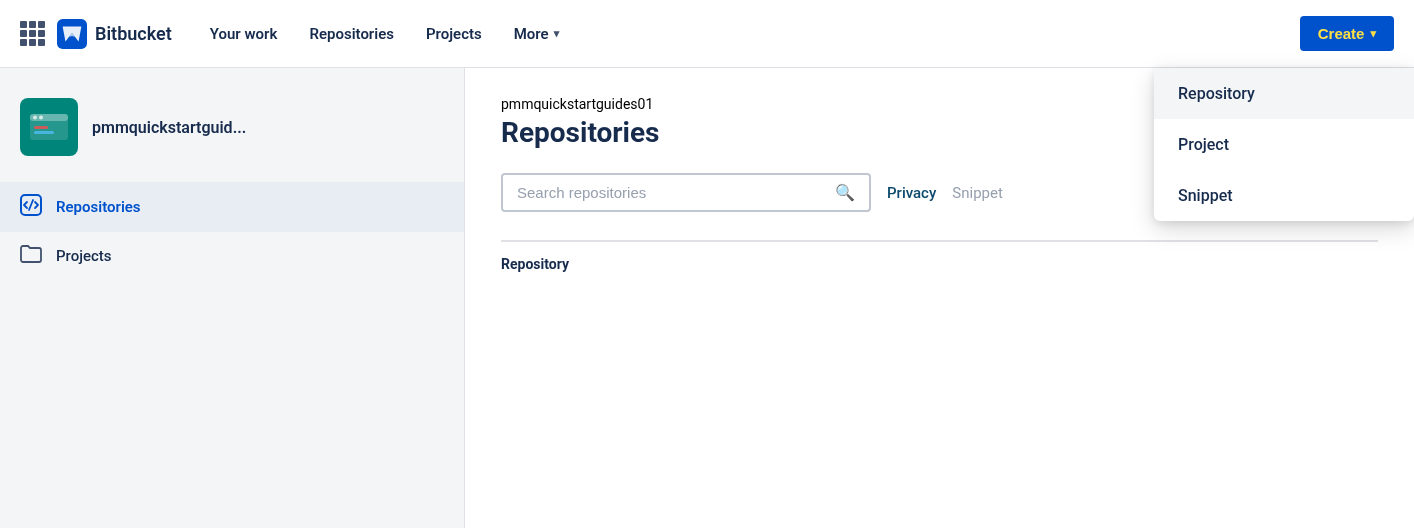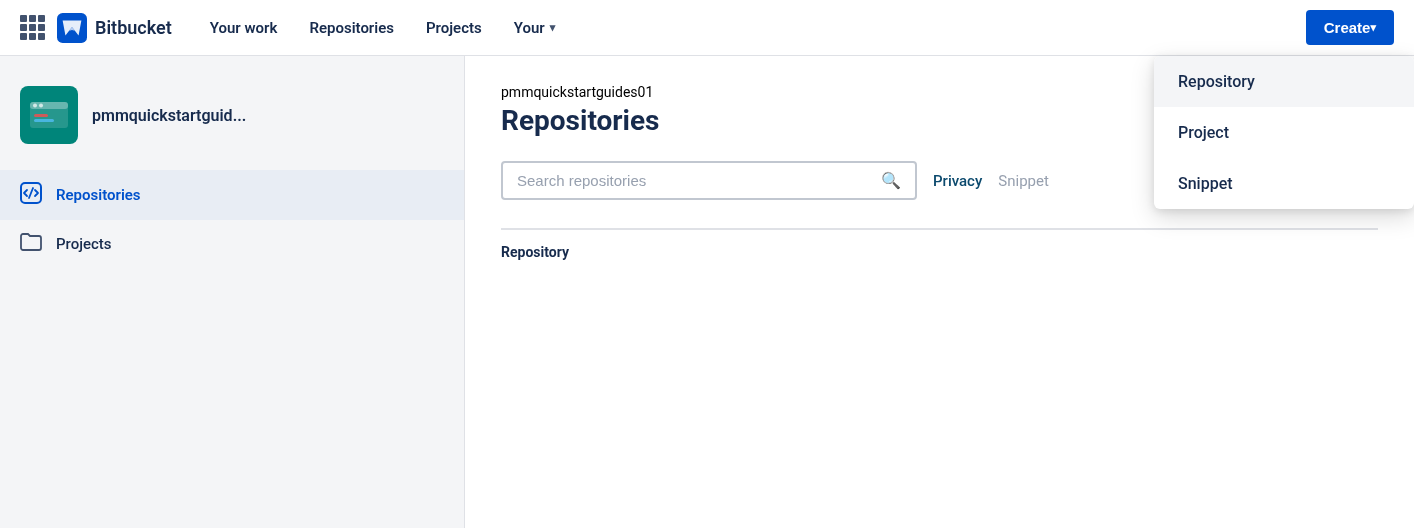--- a/index.html
+++ b/index.html
@@ -2,21 +2,21 @@
 <html><head>
   <meta charset="utf-8">
   <style>
     * { box-sizing: border-box; margin: 0; padding: 0; }
     body { font-family: -apple-system, BlinkMacSystemFont, 'Segoe UI', Roboto, sans-serif; background: #fff; width: 1414px; height: 528px; overflow: hidden; }
 
     
     .topnav {
       display: flex;
       align-items: center;
-      height: 56px;
+      height: 68px;
       padding: 0 20px;
       background: #fff;
       border-bottom: 1px solid #dfe1e6;
       position: relative;
       z-index: 100;
     }
     .topnav-left {
       display: flex;
       align-items: center;
       gap: 12px;
@@ -71,22 +71,23 @@
       color: #42526e;
     }
     .topnav-right {
       margin-left: auto;
       display: flex;
       align-items: center;
     }
     .create-btn {
       display: flex;
       align-items: center;
+      gap: 6px;
       background: #0052cc;
-      color: #ffffff;
+      color: #fde047;
       border: none;
       border-radius: 4px;
       padding: 9px 18px;
       font-size: 15px;
       font-weight: 600;
       cursor: pointer;
     }
     .create-btn .chevron { font-size: 11px; }
 
     
@@ -175,21 +176,21 @@
       gap: 16px;
       margin-bottom: 28px;
     }
     .search-box {
       display: flex;
       align-items: center;
       border: 2px solid #c1c7d0;
       border-radius: 4px;
       padding: 8px 14px;
       background: #fff;
-      width: 416px;
+      width: 370px;
       gap: 22px;
     }
     .search-box input {
       border: none;
       outline: none;
       font-size: 15px;
       color: #172b4d;
       background: transparent;
       flex: 1;
     }
@@ -278,21 +279,21 @@
     <div class="nav-item">
       <span>Your work</span>
     </div>
     <div class="nav-item">
       <span>Repositories</span>
     </div>
     <div class="nav-item">
       <span>Projects</span>
     </div>
     <div class="nav-item">
-      <span>Your</span>
+      <span>More</span>
       <span class="chevron">▾</span>
     </div>
   </div>
 
   <div class="topnav-right">
     <button class="create-btn">
       <span>Create</span>
       <span class="chevron">▾</span>
     </button>
   </div>

